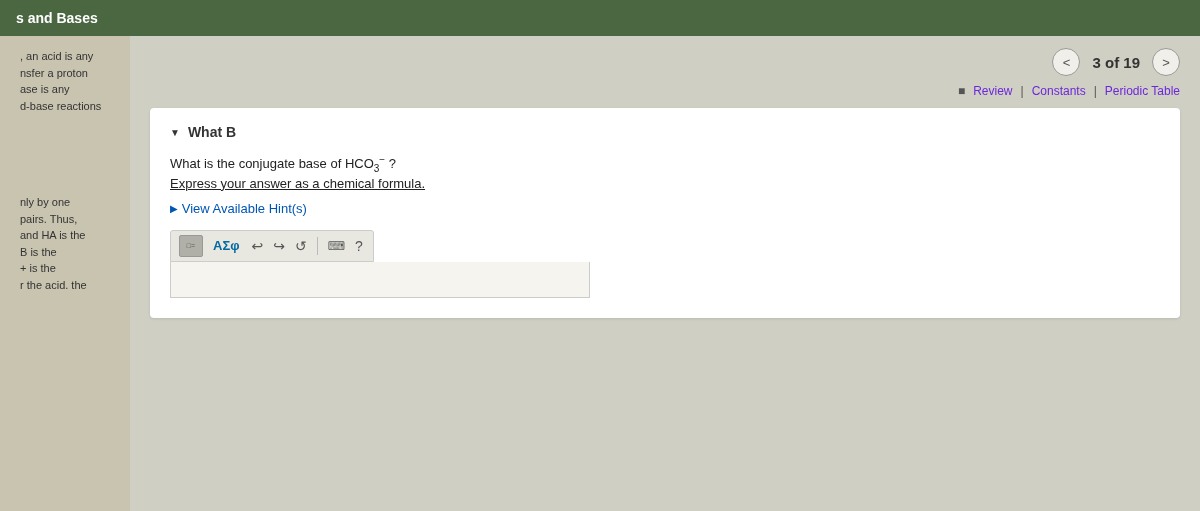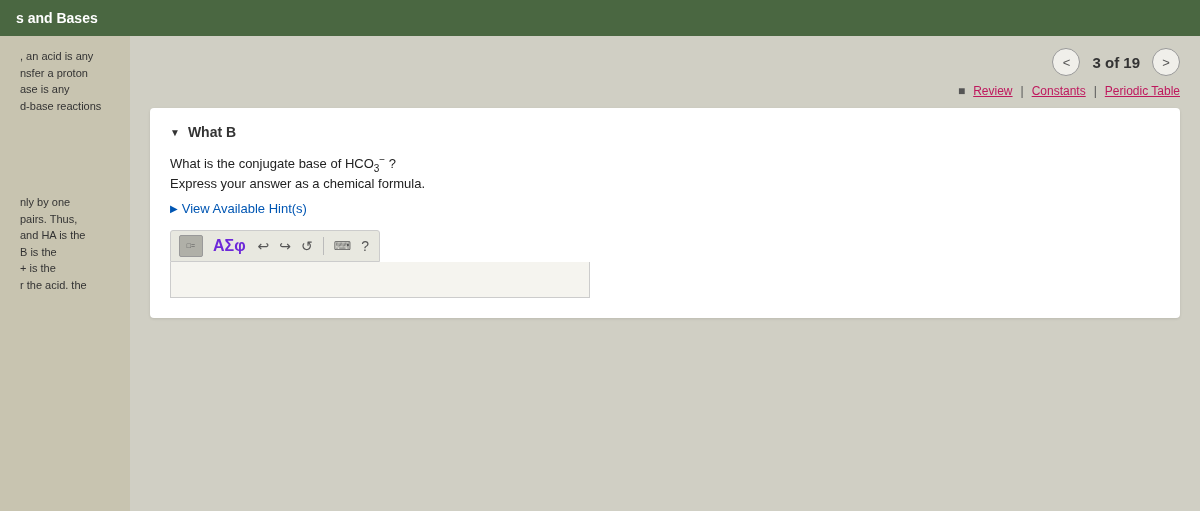--- a/index.html
+++ b/index.html
@@ -85,22 +85,21 @@
     
     .resource-links {
       display: flex;
       justify-content: flex-end;
       padding: 0 20px 10px 20px;
       gap: 8px;
       font-size: 12px;
       align-items: center;
     }
     .resource-link {
-      color: #be185d;
-      text-decoration: underline;
+      color: #6d28d9;
       cursor: pointer;
     }
     .resource-sep {
       color: #555;
     }
 
     
     .part-section {
       background: white;
       margin: 0 20px;
@@ -125,20 +124,21 @@
     }
     .question-text {
       font-size: 13px;
       color: #222;
       line-height: 1.5;
     }
     .express-text {
       font-size: 13px;
       color: #222;
       margin-bottom: 10px;
+      text-decoration: underline;
     }
     .hint-link {
       color: #0056b3;
       text-decoration: none;
       font-size: 13px;
       cursor: pointer;
       display: flex;
       align-items: center;
       gap: 4px;
       margin-bottom: 14px;
@@ -171,22 +171,22 @@
       border-radius: 2px;
       position: relative;
     }
     .toolbar-box-inner {
       font-size: 8px;
       display: flex;
       flex-direction: column;
       align-items: center;
     }
     .toolbar-greek {
-      font-size: 16px;
-      color: #6d28d9;
+      font-size: 13px;
+      color: #0369a1;
       font-weight: bold;
       padding: 0 4px;
       cursor: pointer;
     }
     .toolbar-icon-btn {
       background: none;
       border: none;
       font-size: 14px;
       color: #555;
       cursor: pointer;

